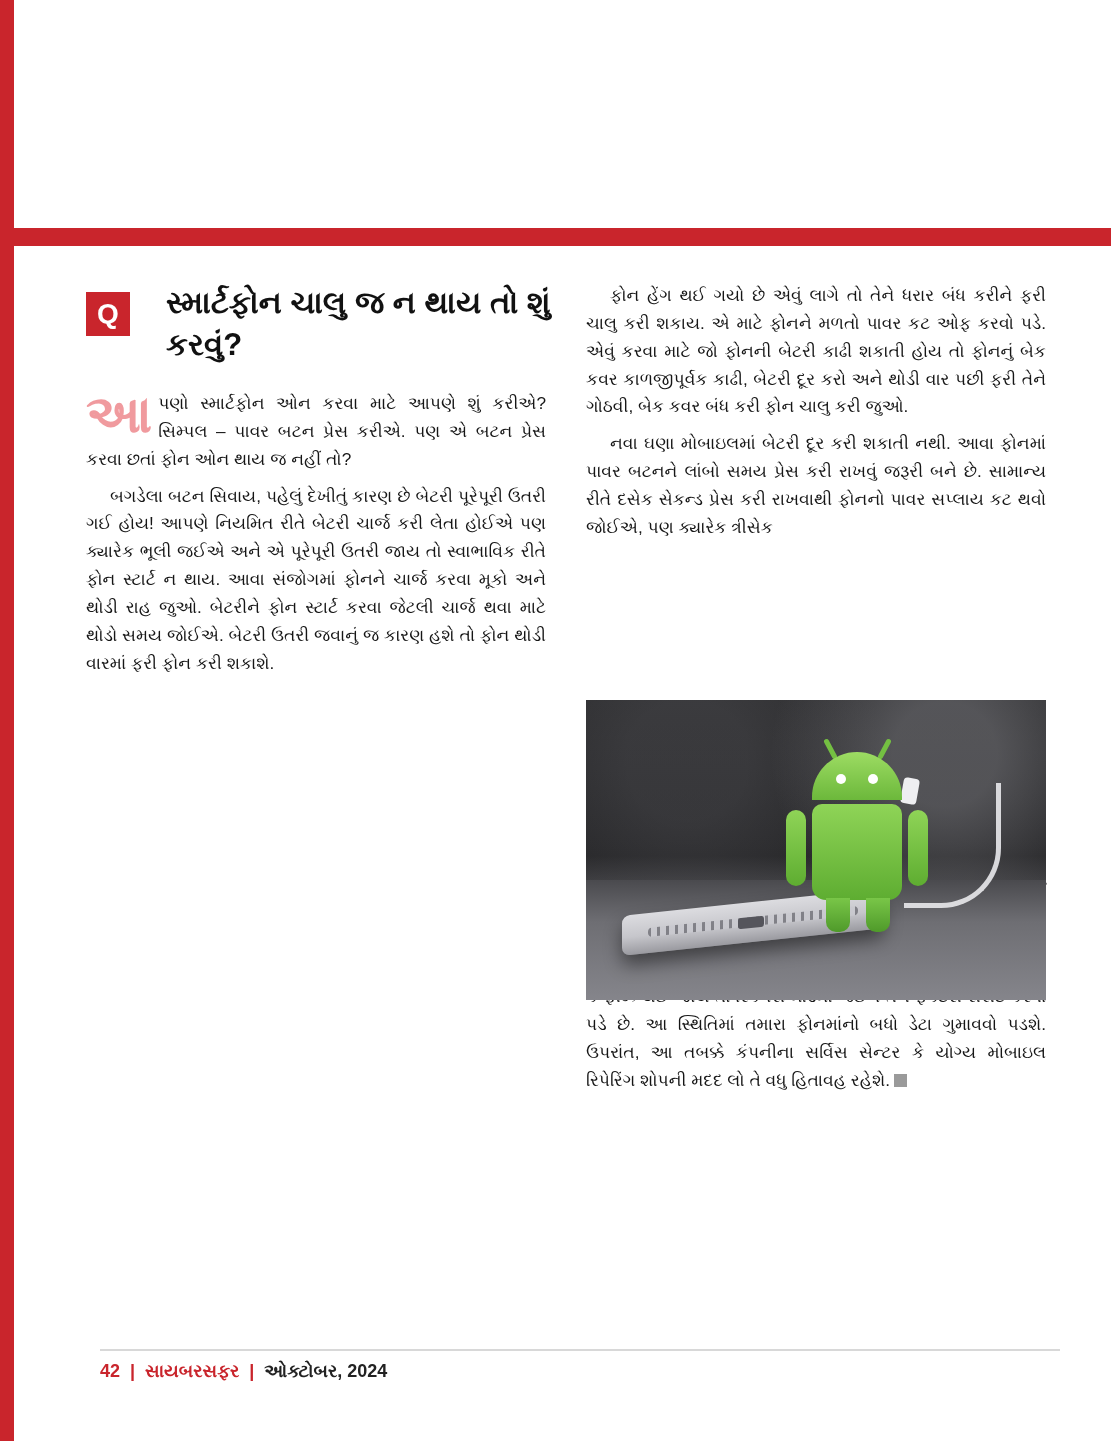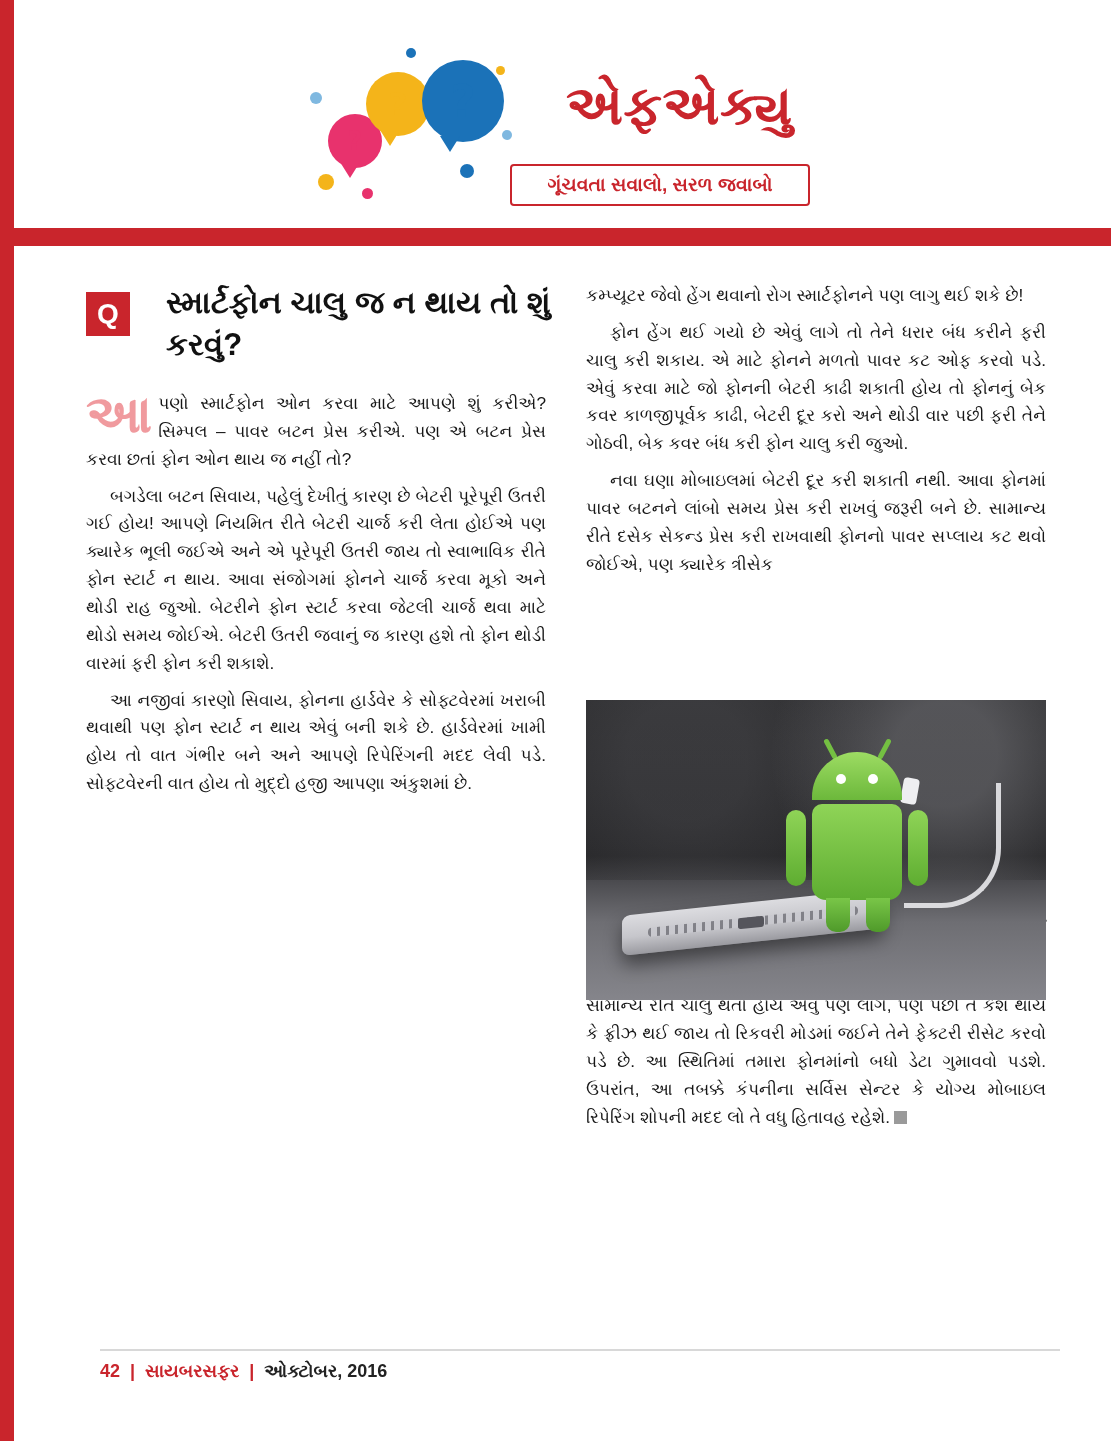--- a/index.html
+++ b/index.html
@@ -359,65 +359,38 @@
   .footer-sep { color: #c9252c; }
   .footer-date { color: #222222; font-weight: bold; }
 </style>
 </head>
 <body>
 
 <div class="page">
 
   <div class="left-rail"></div>
 
-  <div class="masthead">
-
-    <div class="logo-cluster">
-      <div class="dot lblue" style="left:0px; top:40px; width:12px; height:12px;"></div>
-      <div class="dot yellow" style="left:8px; top:122px; width:16px; height:16px;"></div>
-      <div class="dot pink" style="left:52px; top:136px; width:11px; height:11px;"></div>
-      <div class="dot blue" style="left:150px; top:112px; width:14px; height:14px;"></div>
-      <div class="dot lblue" style="left:192px; top:78px; width:10px; height:10px;"></div>
-      <div class="dot yellow" style="left:186px; top:14px; width:9px; height:9px;"></div>
-      <div class="dot blue" style="left:96px; top:-4px; width:10px; height:10px;"></div>
-
-      <div class="bubble b-pink">
-        <span>?</span>
-      </div>
-      <div class="bubble b-yellow">
-        <span>?</span>
-      </div>
-      <div class="bubble b-blue">
-        <span>?</span>
-      </div>
-    </div>
-
-    <div class="mast-title">એફએક્યુ</div>
-    <div class="mast-sub">ગૂંચવતા સવાલો, સરળ જવાબો</div>
-  </div>
 
   <div class="mast-rule"></div>
 
   <div class="content">
 
     <div class="headline-wrap">
       <div class="q-badge">Q</div>
       <div class="headline">સ્માર્ટફોન ચાલુ જ ન થાય તો શું કરવું?</div>
     </div>
 
     <div class="col col-left">
       <p class="first">
         <span class="dropcap">આ</span><span>પણો સ્માર્ટફોન ઓન કરવા માટે આપણે શું કરીએ? સિમ્પલ – પાવર બટન પ્રેસ કરીએ. પણ એ બટન પ્રેસ કરવા છતાં ફોન ઓન થાય જ નહીં તો?</span>
       </p>
       <p><span>બગડેલા બટન સિવાય, પહેલું દેખીતું કારણ છે બેટરી પૂરેપૂરી ઉતરી ગઈ હોય! આપણે નિયમિત રીતે બેટરી ચાર્જ કરી લેતા હોઈએ પણ ક્યારેક ભૂલી જઈએ અને એ પૂરેપૂરી ઉતરી જાય તો સ્વાભાવિક રીતે ફોન સ્ટાર્ટ ન થાય. આવા સંજોગમાં ફોનને ચાર્જ કરવા મૂકો અને થોડી રાહ જુઓ. બેટરીને ફોન સ્ટાર્ટ કરવા જેટલી ચાર્જ થવા માટે થોડો સમય જોઈએ. બેટરી ઉતરી જવાનું જ કારણ હશે તો ફોન થોડી વારમાં ફરી ફોન કરી શકાશે.</span></p>
-      <p><span>આ નજીવાં કારણો સિવાય, ફોનના હાર્ડવેર કે સોફ્ટવેરમાં ખરાબી થવાથી પણ ફોન સ્ટાર્ટ ન થાય એવું બની શકે છે. હાર્ડવેરમાં ખામી હોય તો વાત ગંભીર બને અને આપણે રિપેરિંગની મદદ લેવી પડે. સોફ્ટવેરની વાત હોય તો મુદ્દો હજી આપણા અંકુશમાં છે.</span></p>
     </div>
 
     <div class="col col-right">
-      <p class="first"><span>કમ્પ્યૂટર જેવો હેંગ થવાનો રોગ સ્માર્ટફોનને પણ લાગુ થઈ શકે છે!</span></p>
       <p><span>ફોન હેંગ થઈ ગયો છે એવું લાગે તો તેને ધરાર બંધ કરીને ફરી ચાલુ કરી શકાય. એ માટે ફોનને મળતો પાવર કટ ઓફ કરવો પડે. એવું કરવા માટે જો ફોનની બેટરી કાઢી શકાતી હોય તો ફોનનું બેક કવર કાળજીપૂર્વક કાઢી, બેટરી દૂર કરો અને થોડી વાર પછી ફરી તેને ગોઠવી, બેક કવર બંધ કરી ફોન ચાલુ કરી જુઓ.</span></p>
       <p><span>નવા ઘણા મોબાઇલમાં બેટરી દૂર કરી શકાતી નથી. આવા ફોનમાં પાવર બટનને લાંબો સમય પ્રેસ કરી રાખવું જરૂરી બને છે. સામાન્ય રીતે દસેક સેકન્ડ પ્રેસ કરી રાખવાથી ફોનનો પાવર સપ્લાય કટ થવો જોઈએ, પણ ક્યારેક ત્રીસેક</span></p>
 
       <div style="height:312px;"></div>
 
       <p class="first after-photo"><span>સેકંડ સુધી પણ પ્રેસ કરવું પડે એવું બની શકે. આ પછી ફોન ફરી ચાલુ થશે.</span></p>
       <p><span>જો ઉપરમાંની કોઈ સ્થિતિ ન હોય, પાવર બટન પ્રેસ કરવાથી ફોન સામાન્ય રીતે ચાલુ થતો હોય એવું પણ લાગે, પણ પછી તે કેશ થાય કે ફ્રીઝ થઈ જાય તો રિકવરી મોડમાં જઈને તેને ફેક્ટરી રીસેટ કરવો પડે છે. આ સ્થિતિમાં તમારા ફોનમાંનો બધો ડેટા ગુમાવવો પડશે. ઉપરાંત, આ તબક્કે કંપનીના સર્વિસ સેન્ટર કે યોગ્ય મોબાઇલ રિપેરિંગ શોપની મદદ લો તે વધુ હિતાવહ રહેશે.</span><span class="endmark"></span></p>
     </div>
 
     <div class="photo">
@@ -443,17 +416,17 @@
 
   </div>
 
   <div class="footer">
     <div class="footer-rule"></div>
     <div class="footer-inner">
       <span>42</span>
       <span class="footer-sep">|</span>
       <span>સાયબરસફર</span>
       <span class="footer-sep">|</span>
-      <span class="footer-date">ઓક્ટોબર, 2016</span>
+      <span class="footer-date">ઓક્ટોબર, 2024</span>
     </div>
   </div>
 
 </div>
 
 </body></html>

